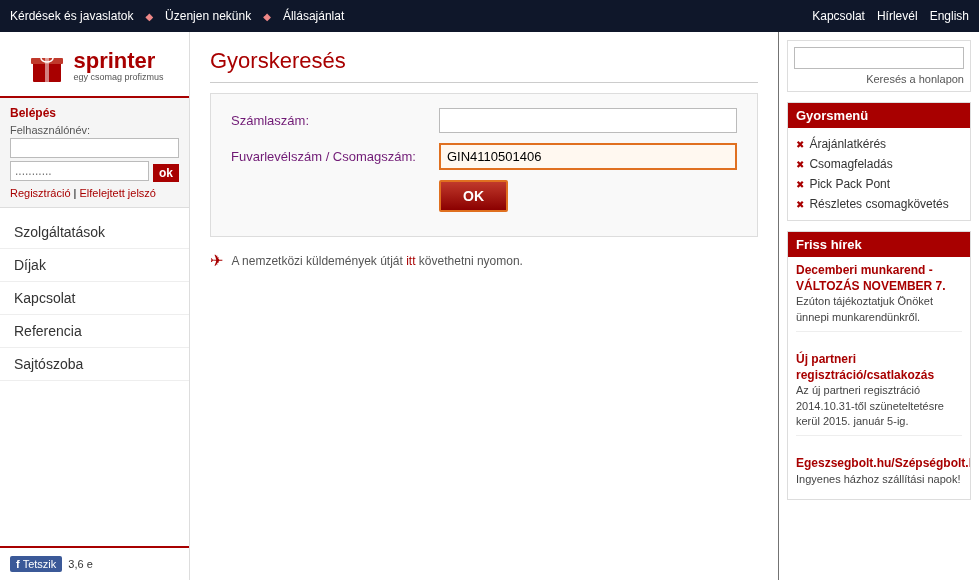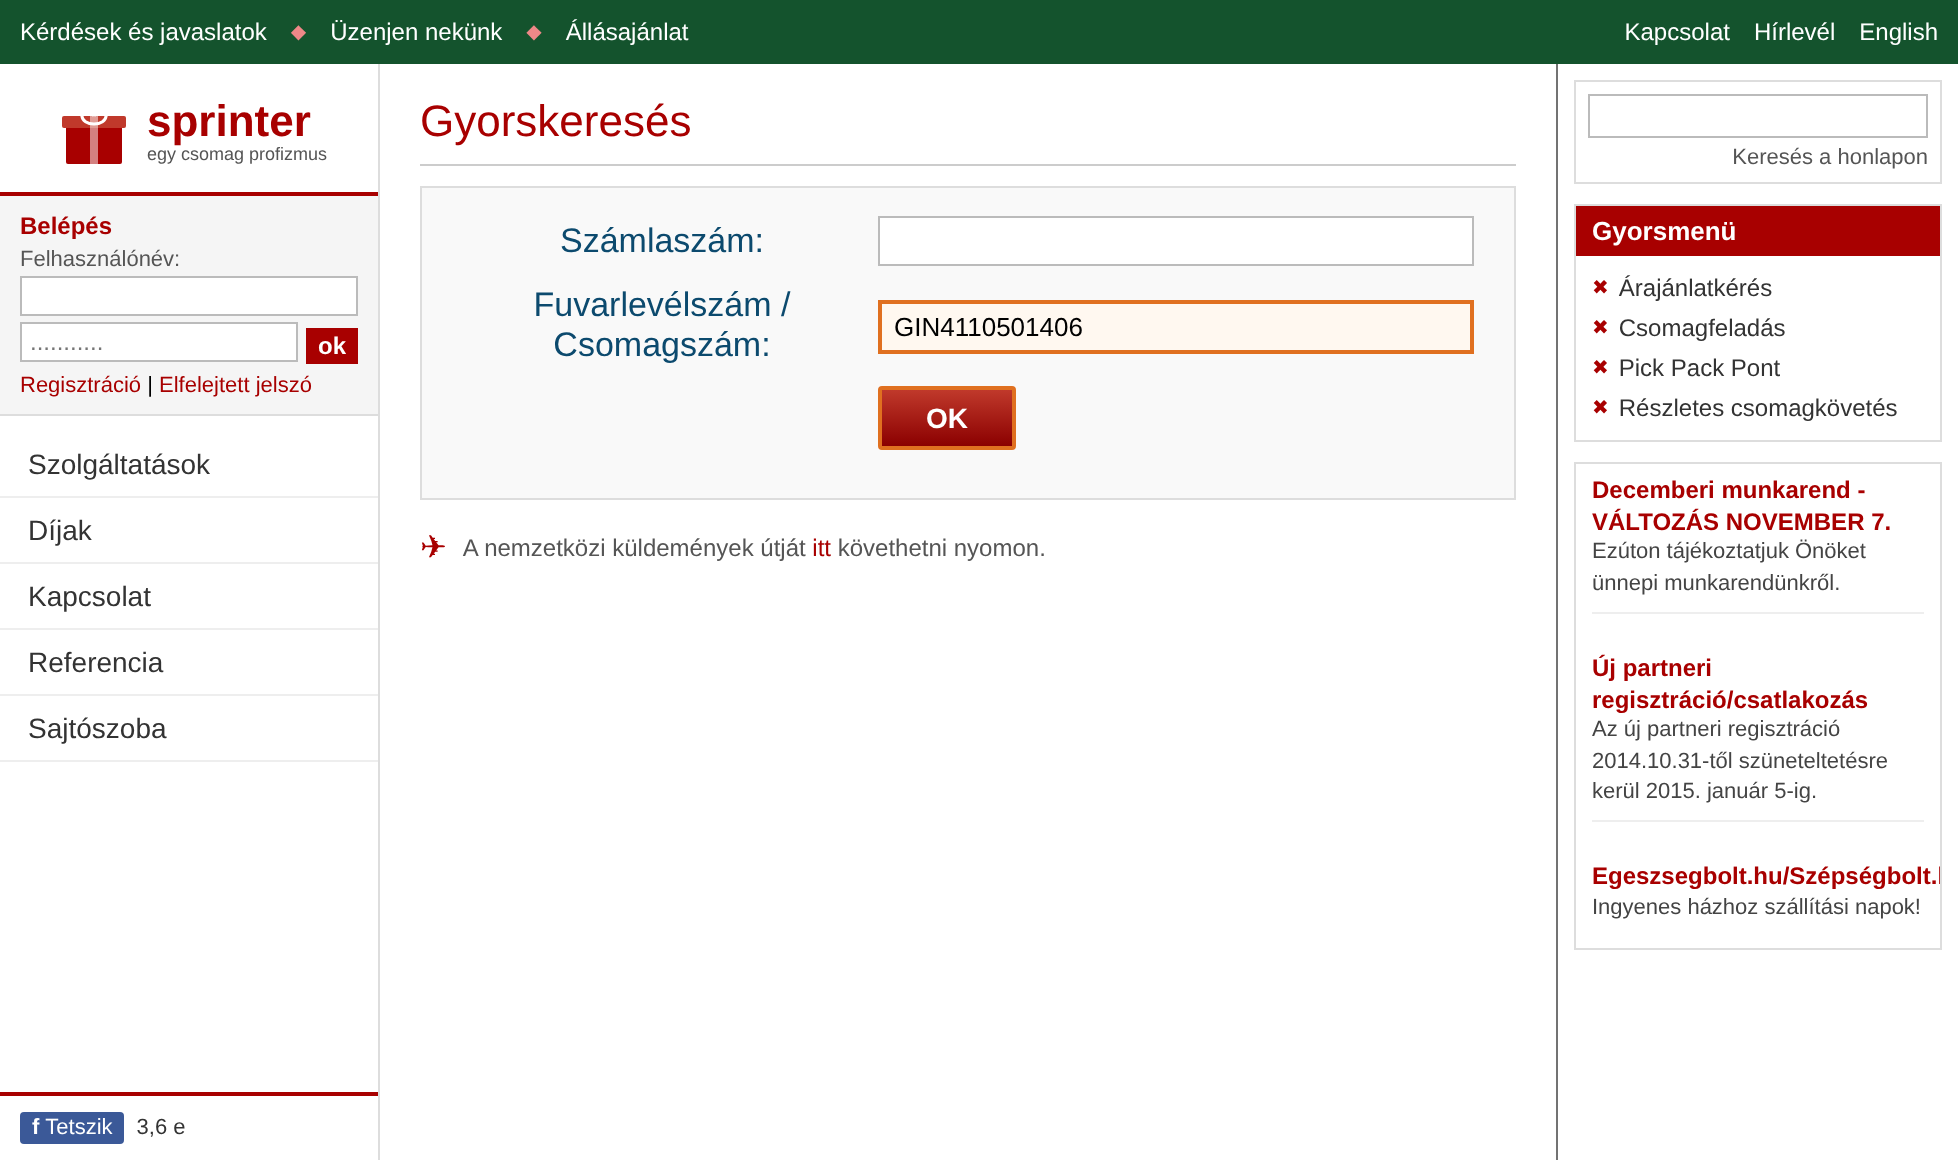--- a/index.html
+++ b/index.html
@@ -1,20 +1,20 @@
 <!DOCTYPE html>
 <html><head>
   <meta charset="utf-8">
   <style>
     * { margin: 0; padding: 0; box-sizing: border-box; }
     body { font-family: Arial, sans-serif; font-size: 13px; background: #c0c0c0; width: 979px; min-height: 580px; }
 
     
     .top-nav {
-      background: #14532d;
+      background: #0f172a;
       color: #fff;
       display: flex;
       align-items: center;
       justify-content: space-between;
       padding: 0 10px;
       height: 32px;
     }
     .top-nav-left, .top-nav-right {
       display: flex;
       align-items: center;
@@ -183,23 +183,23 @@
       margin-bottom: 14px;
     }
     .form-row {
       display: flex;
       align-items: center;
       margin-bottom: 10px;
       gap: 8px;
     }
     .form-label {
       width: 200px;
-      font-size: 17px;
-      color: #0c4a6e;
-      text-align: center;
+      font-size: 13px;
+      color: #701a75;
+      text-align: left;
     }
     .form-input {
       flex: 1;
       border: 1px solid #bbb;
       padding: 4px 6px;
       font-size: 13px;
       background: #fff;
       max-width: 320px;
     }
     .form-input.highlighted {
@@ -430,20 +430,21 @@
           <span>Pick Pack Pont</span>
         </div>
         <div class="quick-menu-item">
           <span class="qm-icon">✖</span>
           <span>Részletes csomagkövetés</span>
         </div>
       </div>
     </div>
 
     <div class="widget-section">
+      <div class="widget-title">Friss hírek</div>
       <div class="widget-body">
         <div class="news-item">
           <div class="news-title">Decemberi munkarend - VÁLTOZÁS NOVEMBER 7.</div>
           <div class="news-body">Ezúton tájékoztatjuk Önöket ünnepi munkarendünkről.</div>
         </div>
         <div class="news-item">
           <div class="news-title">Új partneri regisztráció/csatlakozás</div>
           <div class="news-body">Az új partneri regisztráció 2014.10.31-től szüneteltetésre kerül 2015. január 5-ig.</div>
         </div>
         <div class="news-item">

